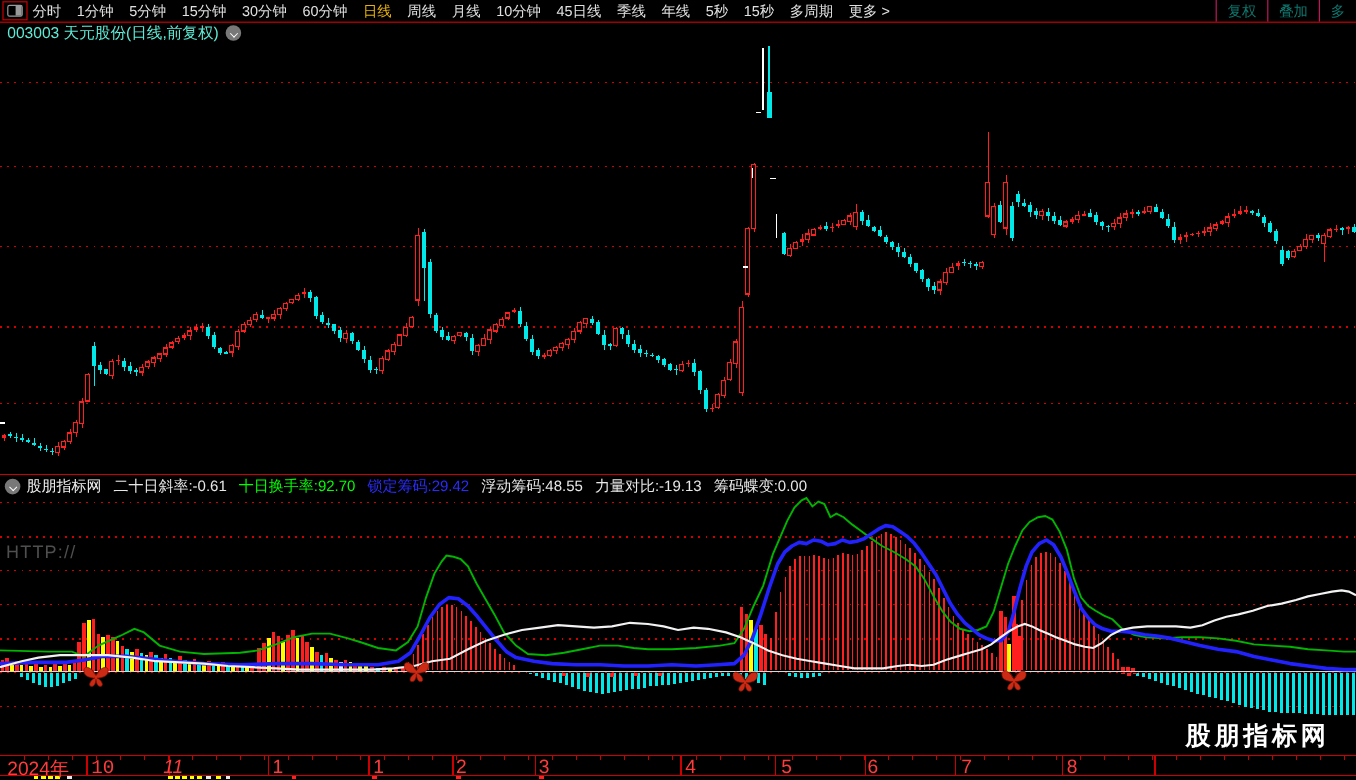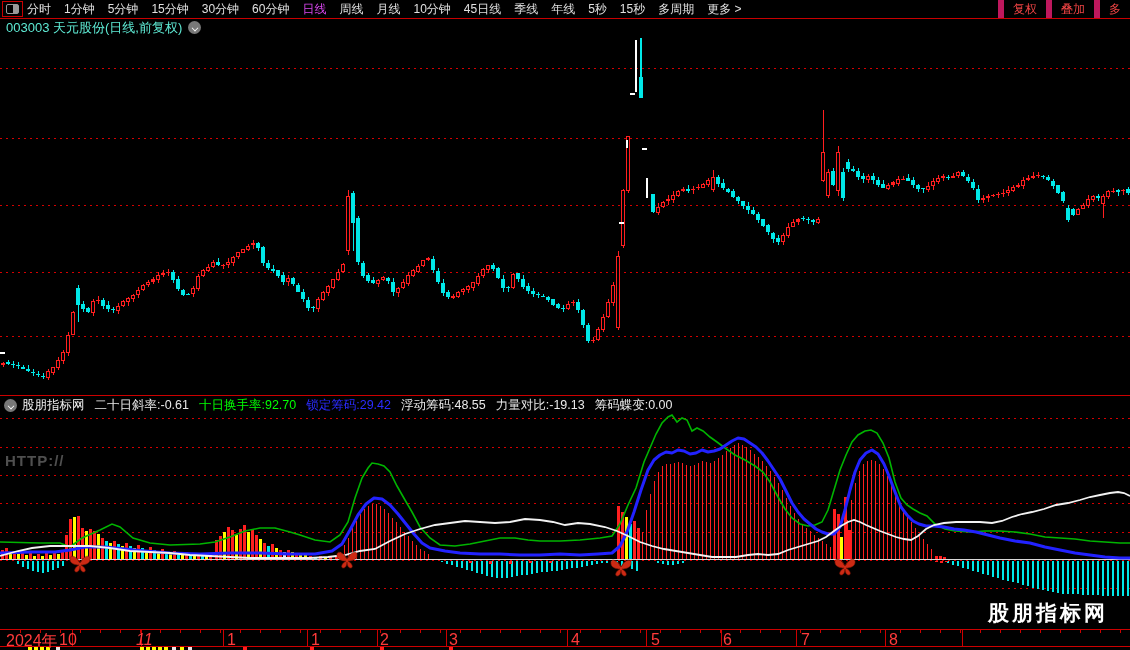--- a/index.html
+++ b/index.html
@@ -5,33 +5,33 @@
   html,body{margin:0;padding:0;background:#111;}
   .screen{position:relative;width:1130px;height:650px;background:#000;overflow:hidden;
           font-family:"Liberation Sans","DejaVu Sans",sans-serif;-webkit-font-smoothing:none;}
   
   .toolbar{position:absolute;left:0;top:0;width:1130px;height:18px;border-bottom:1px solid #c80000;
            display:flex;align-items:center;font-size:12px;color:#e0e0e0;white-space:nowrap;}
   .tb-iconbox{width:19px;height:14px;border:1px solid #c80000;margin:1px 4px 1px 2px;display:flex;align-items:center;justify-content:center;flex:none;}
   .tb-icon{width:11px;height:8px;border:1px solid #9a9a9a;border-radius:2px;position:relative;}
   .tb-icon:after{content:"";position:absolute;right:0;top:0;width:5px;height:8px;background:#9a9a9a;}
   .tb-item{margin-right:13px;cursor:default;}
-  .tb-item.active{color:#d946ef;}
+  .tb-item.active{color:#eab308;}
   .tb-right{position:absolute;right:0;top:0;height:18px;display:flex;}
-  .tb-rcell{border-left:6px solid #be185d;padding:0 9px;line-height:18px;color:#ef4444;}
+  .tb-rcell{border-left:1px solid #be185d;padding:0 9px;line-height:18px;color:#0f766e;}
   
   .titlebar{position:absolute;left:6px;top:20px;height:15px;display:flex;align-items:center;color:#5eead4;font-size:13px;}
   .chev-circle{display:inline-block;width:13px;height:13px;border-radius:50%;background:#787878;margin-left:6px;position:relative;flex:none;}
   .chev-circle:after{content:"";position:absolute;left:3.5px;top:4px;width:5px;height:5px;border-right:1.6px solid #fff;border-bottom:1.6px solid #fff;transform:rotate(45deg) scale(.8);}
   
   .ind-header{position:absolute;left:4px;top:398px;height:15px;display:flex;align-items:center;font-size:12.5px;color:#e8e8e8;white-space:nowrap;z-index:5;}
   .ind-header .src{margin:0 10px 0 5px;color:#f0f0f0;}
   .ind-field{margin-right:10px;}
   
-  .wm-http{position:absolute;left:5px;top:452px;font-size:15px;font-weight:bold;letter-spacing:1px;color:#4f4f4f;z-index:4;}
+  .wm-http{position:absolute;left:5px;top:452px;font-size:15px;font-weight:normal;letter-spacing:1px;color:#4f4f4f;z-index:4;}
   .wm-name{position:absolute;right:22px;top:599px;font-size:21px;font-weight:bold;letter-spacing:3px;color:#fff;z-index:6;}
   .wm-url{position:absolute;right:8px;top:624px;font-size:19px;font-weight:bold;letter-spacing:1px;color:#fff;z-index:6;}
   
   .ax-label{position:absolute;top:631px;font-size:16px;color:#ff3b3b;z-index:3;}
   svg{position:absolute;left:0;top:0;z-index:1;}
 </style>
 </head>
 <body>
 
 <div class="screen">
@@ -943,21 +943,21 @@
     <span class="chev-circle" style="margin-left:0"></span>
     <span class="src">股朋指标网</span>
     <span id="ind-fields"><span class="ind-field" style="color: rgb(232, 232, 232);">二十日斜率:-0.61</span><span class="ind-field" style="color: rgb(0, 255, 0);">十日换手率:92.70</span><span class="ind-field" style="color: rgb(43, 43, 255);">锁定筹码:29.42</span><span class="ind-field" style="color: rgb(232, 232, 232);">浮动筹码:48.55</span><span class="ind-field" style="color: rgb(232, 232, 232);">力量对比:-19.13</span><span class="ind-field" style="color: rgb(232, 232, 232);">筹码蝶变:0.00</span></span>
   </div>
 
   <div class="wm-http">HTTP://</div>
   <div class="wm-name">股朋指标网</div>
 
   <div id="axis-labels">
       <div class="ax-label" style="left: 6px;">2024年</div>
-      <div class="ax-label" style="left: 59px;">10</div>
+      <div class="ax-label" style="left: 76px; font-family: Liberation Mono, monospace;">10</div>
       <div class="ax-label" style="left: 136px; font-style: italic;">11</div>
       <div class="ax-label" style="left: 227px;">1</div>
       <div class="ax-label" style="left: 311px;">1</div>
       <div class="ax-label" style="left: 380px;">2</div>
       <div class="ax-label" style="left: 449px;">3</div>
       <div class="ax-label" style="left: 571px;">4</div>
       <div class="ax-label" style="left: 651px;">5</div>
       <div class="ax-label" style="left: 723px;">6</div>
       <div class="ax-label" style="left: 801px;">7</div>
       <div class="ax-label" style="left: 889px;">8</div>

